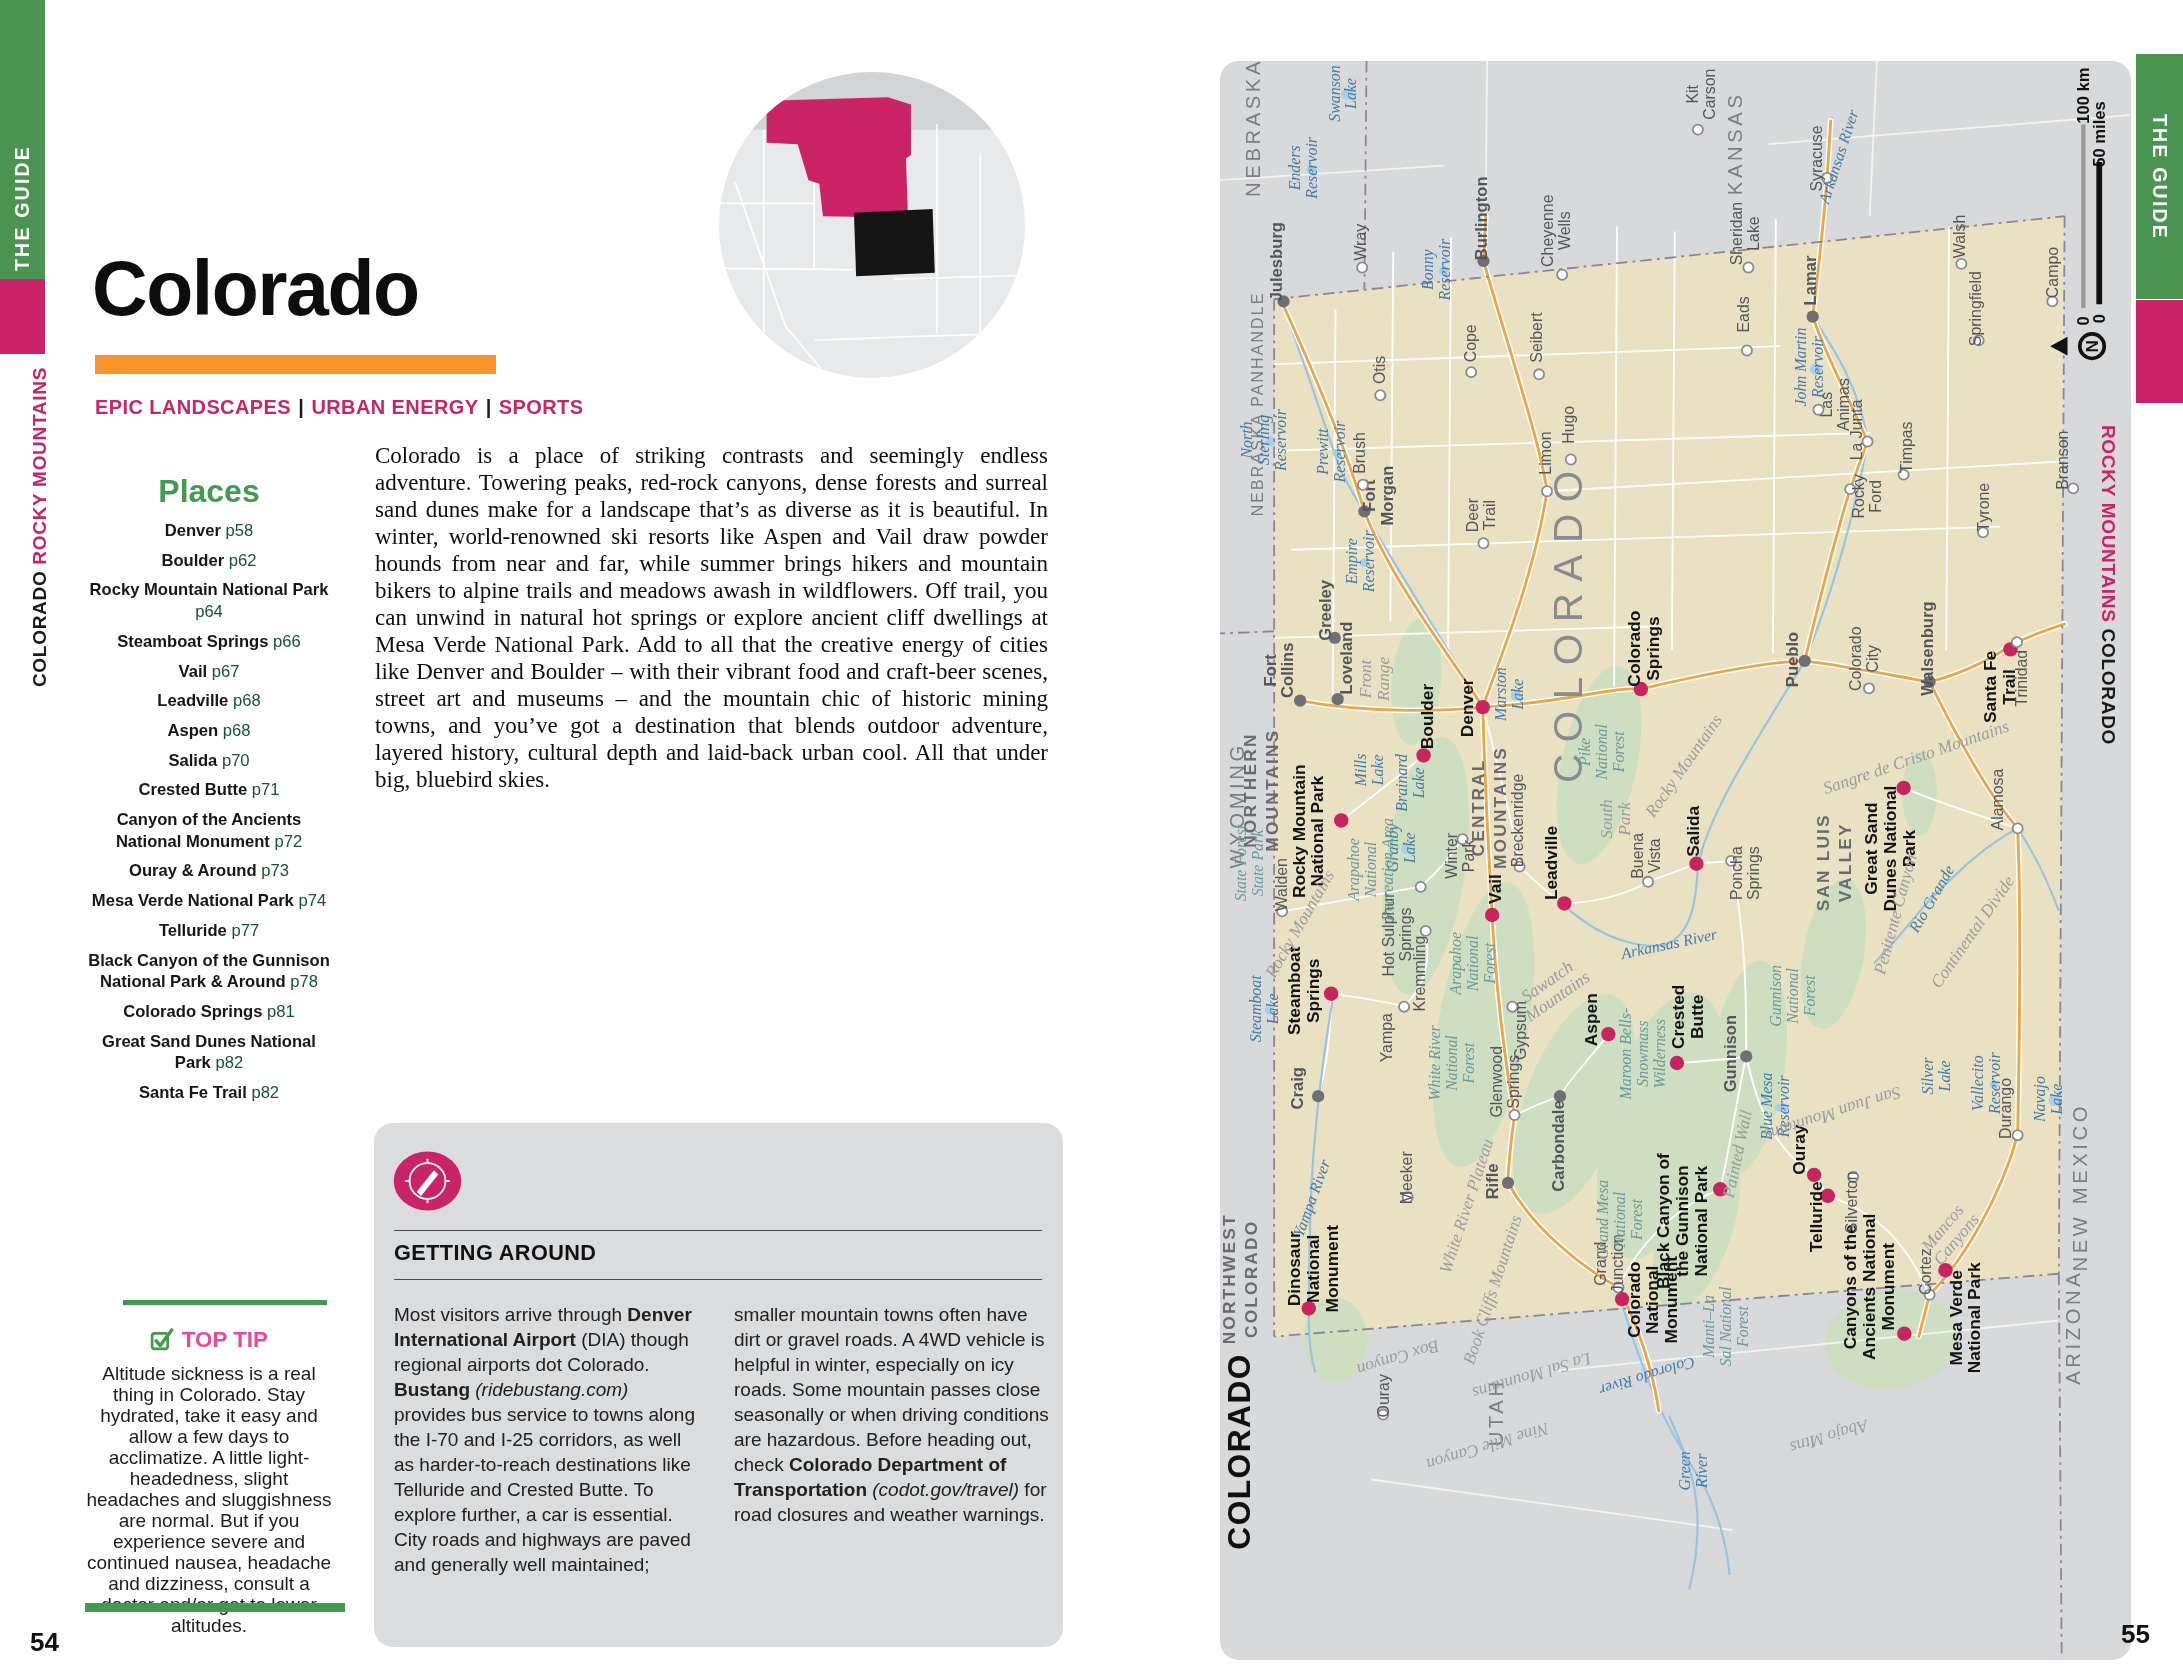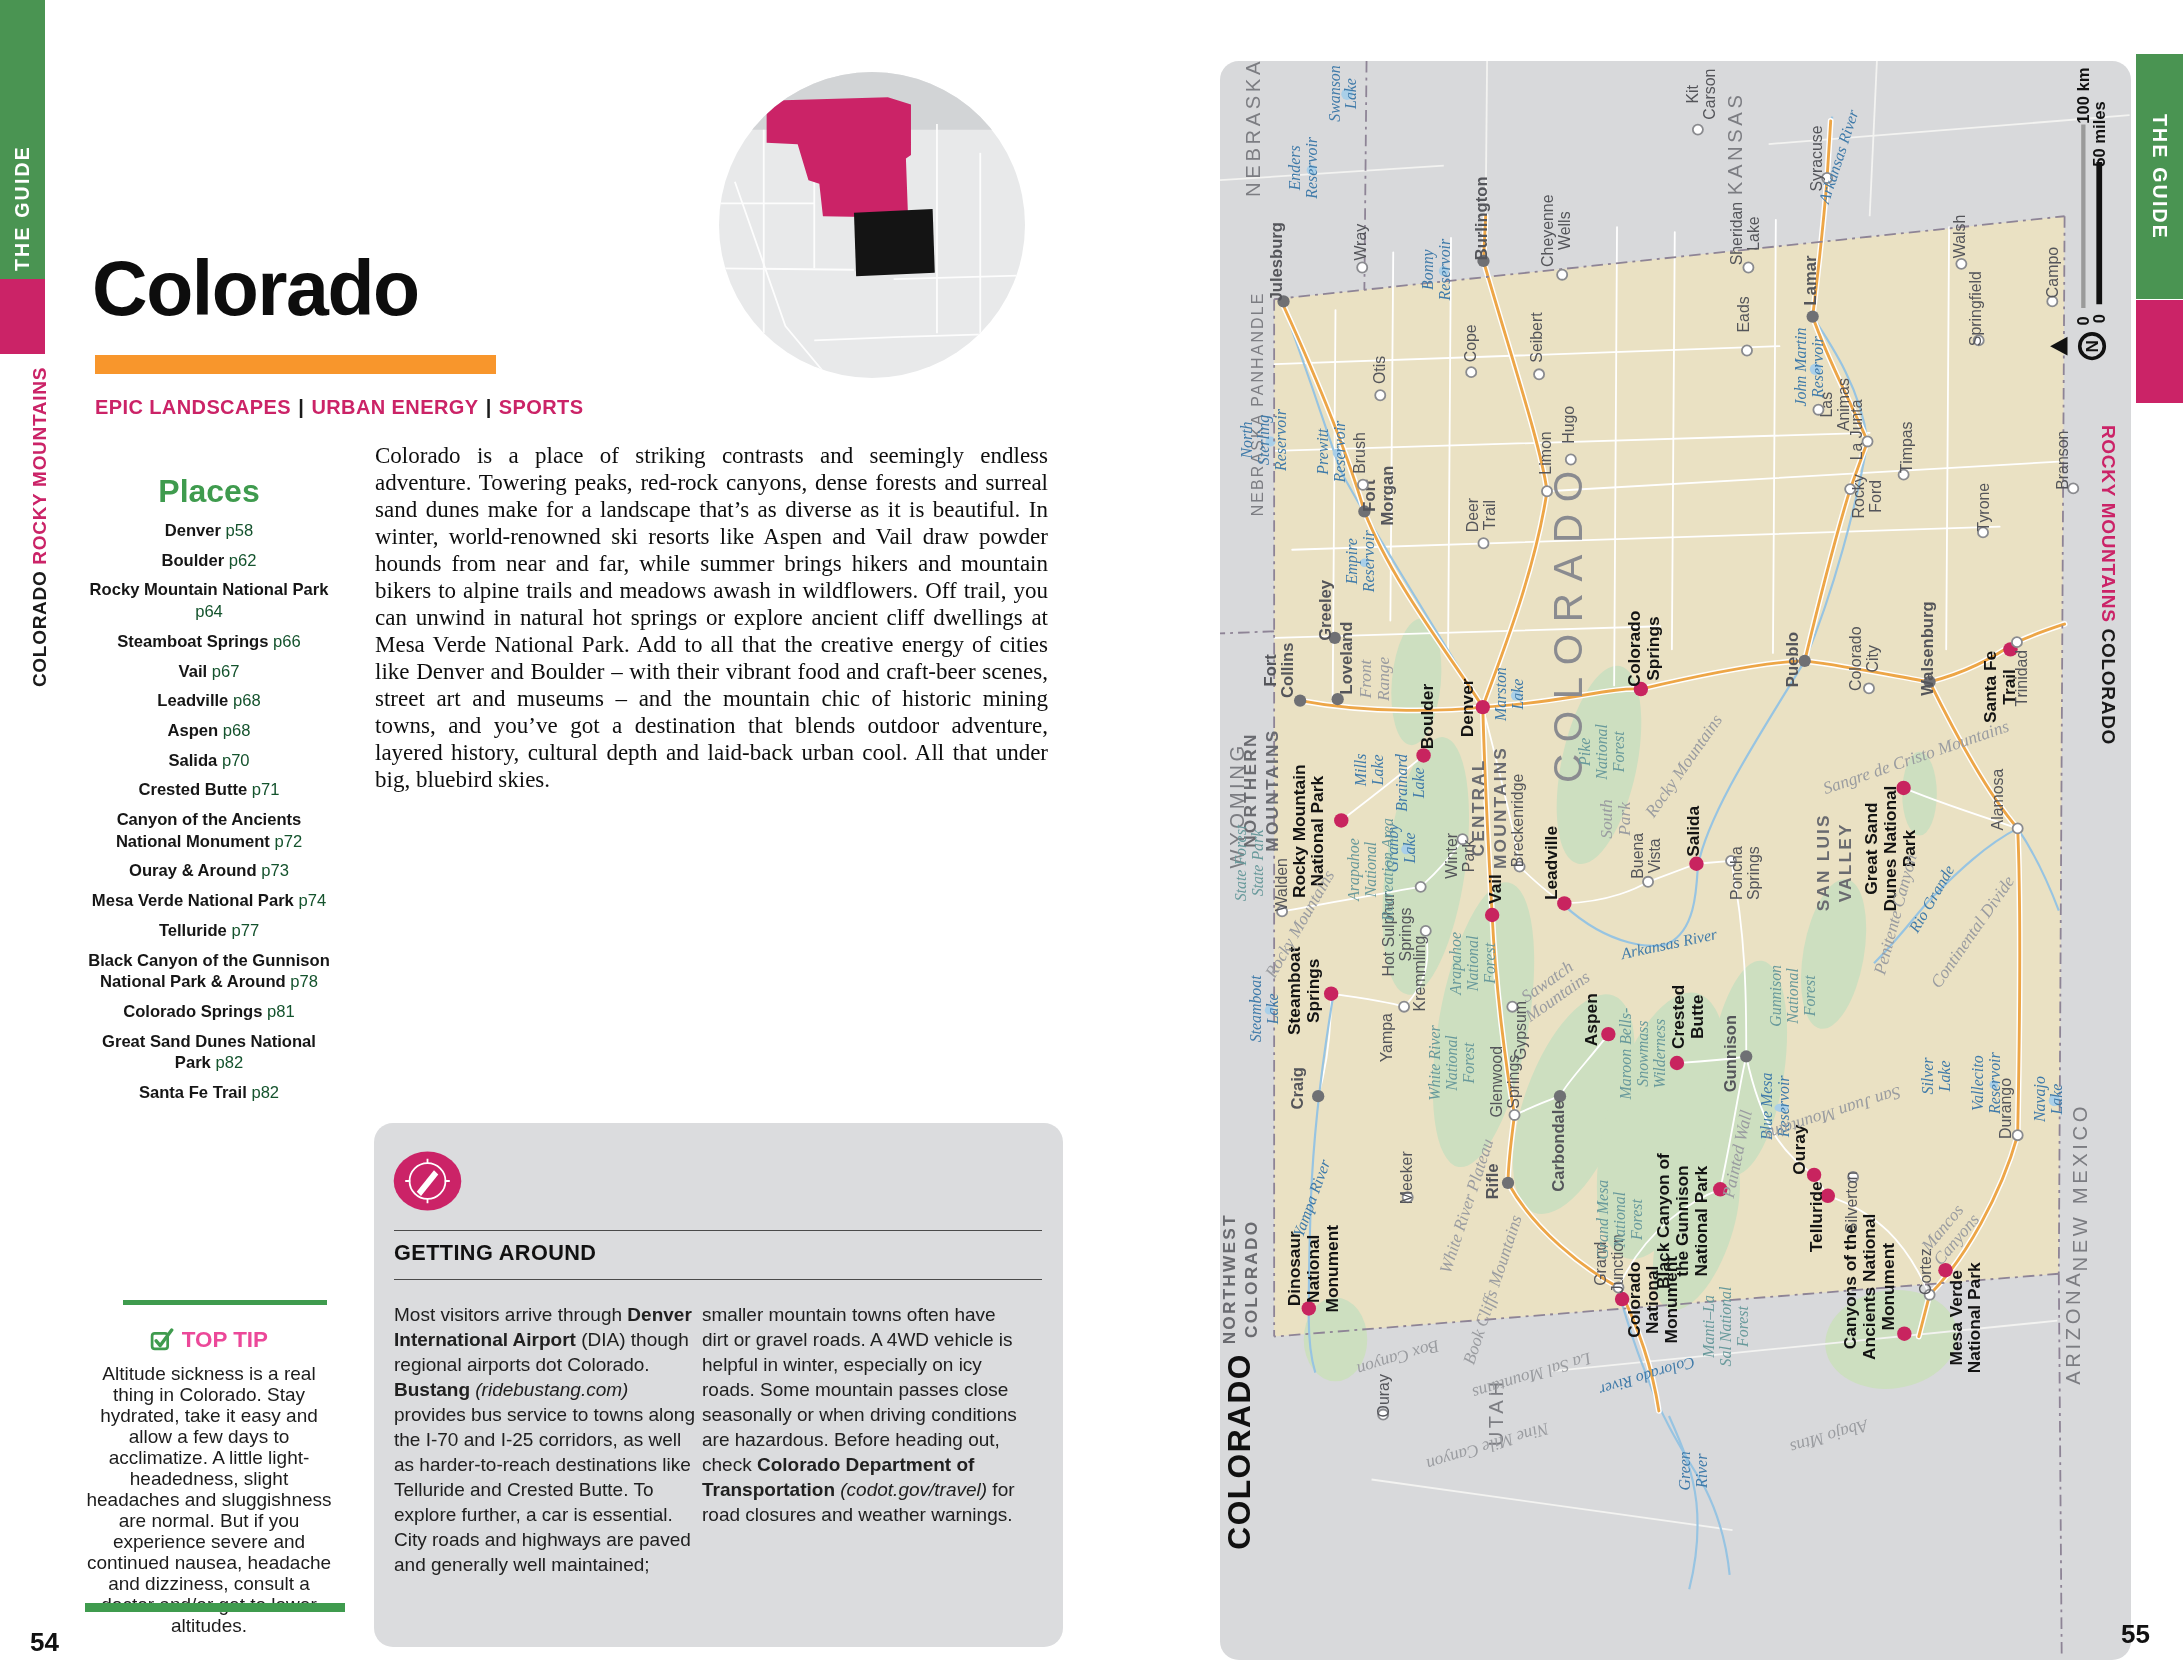--- a/index.html
+++ b/index.html
@@ -37,21 +37,21 @@
   .green-bar-bl{left:85px;top:1603px;width:260px;height:9.4px;background:#3f9b4e;}
   
   .intro{left:375px;top:442px;width:673px;font-family:"Liberation Serif",serif;
          font-size:23px;line-height:27px;text-align:justify;color:#0e0e0e;}
   
   .gbox{left:374px;top:1123px;width:689px;height:524px;background:#dbdcde;border-radius:19px;}
   .gb-rule{position:absolute;left:20px;width:648px;height:0;border-top:1.4px solid #4a4a4a;}
   .gb-head{position:absolute;left:20px;top:117px;font-size:21.7px;font-weight:800;letter-spacing:0.4px;color:#111;}
   .gb-col{position:absolute;top:179px;font-size:19px;line-height:25px;color:#202020;}
   .gb-col b{font-weight:800;} .gb-col i{font-style:italic;}
-  .gb-c1{left:20px;width:306px;} .gb-c2{left:328px;width:316px;}
+  .gb-c1{left:20px;width:306px;} .gb-c2{left:360px;width:316px;}
   .compass{position:absolute;left:19px;top:27.4px;}
   
   #mapsvg text, #mapsvg tspan{dominant-baseline:central;}
   .mc-pink{font:700 24px "Liberation Sans",sans-serif;fill:#131313;}
   .mc-gray{font:600 23px "Liberation Sans",sans-serif;fill:#54555a;}
   .mc-open{font:500 22px "Liberation Sans",sans-serif;fill:#54555a;}
   .mc-reg{font:600 24px "Liberation Sans",sans-serif;fill:#6a6b70;letter-spacing:3px;}
   .mc-state{font:500 28px "Liberation Sans",sans-serif;fill:#7c7d82;letter-spacing:5px;}
   .mc-statesm{font:500 22px "Liberation Sans",sans-serif;fill:#7c7d82;letter-spacing:3px;}
   .mc-stbig{font:500 56px "Liberation Sans",sans-serif;fill:#8a8b90;letter-spacing:16px;}

